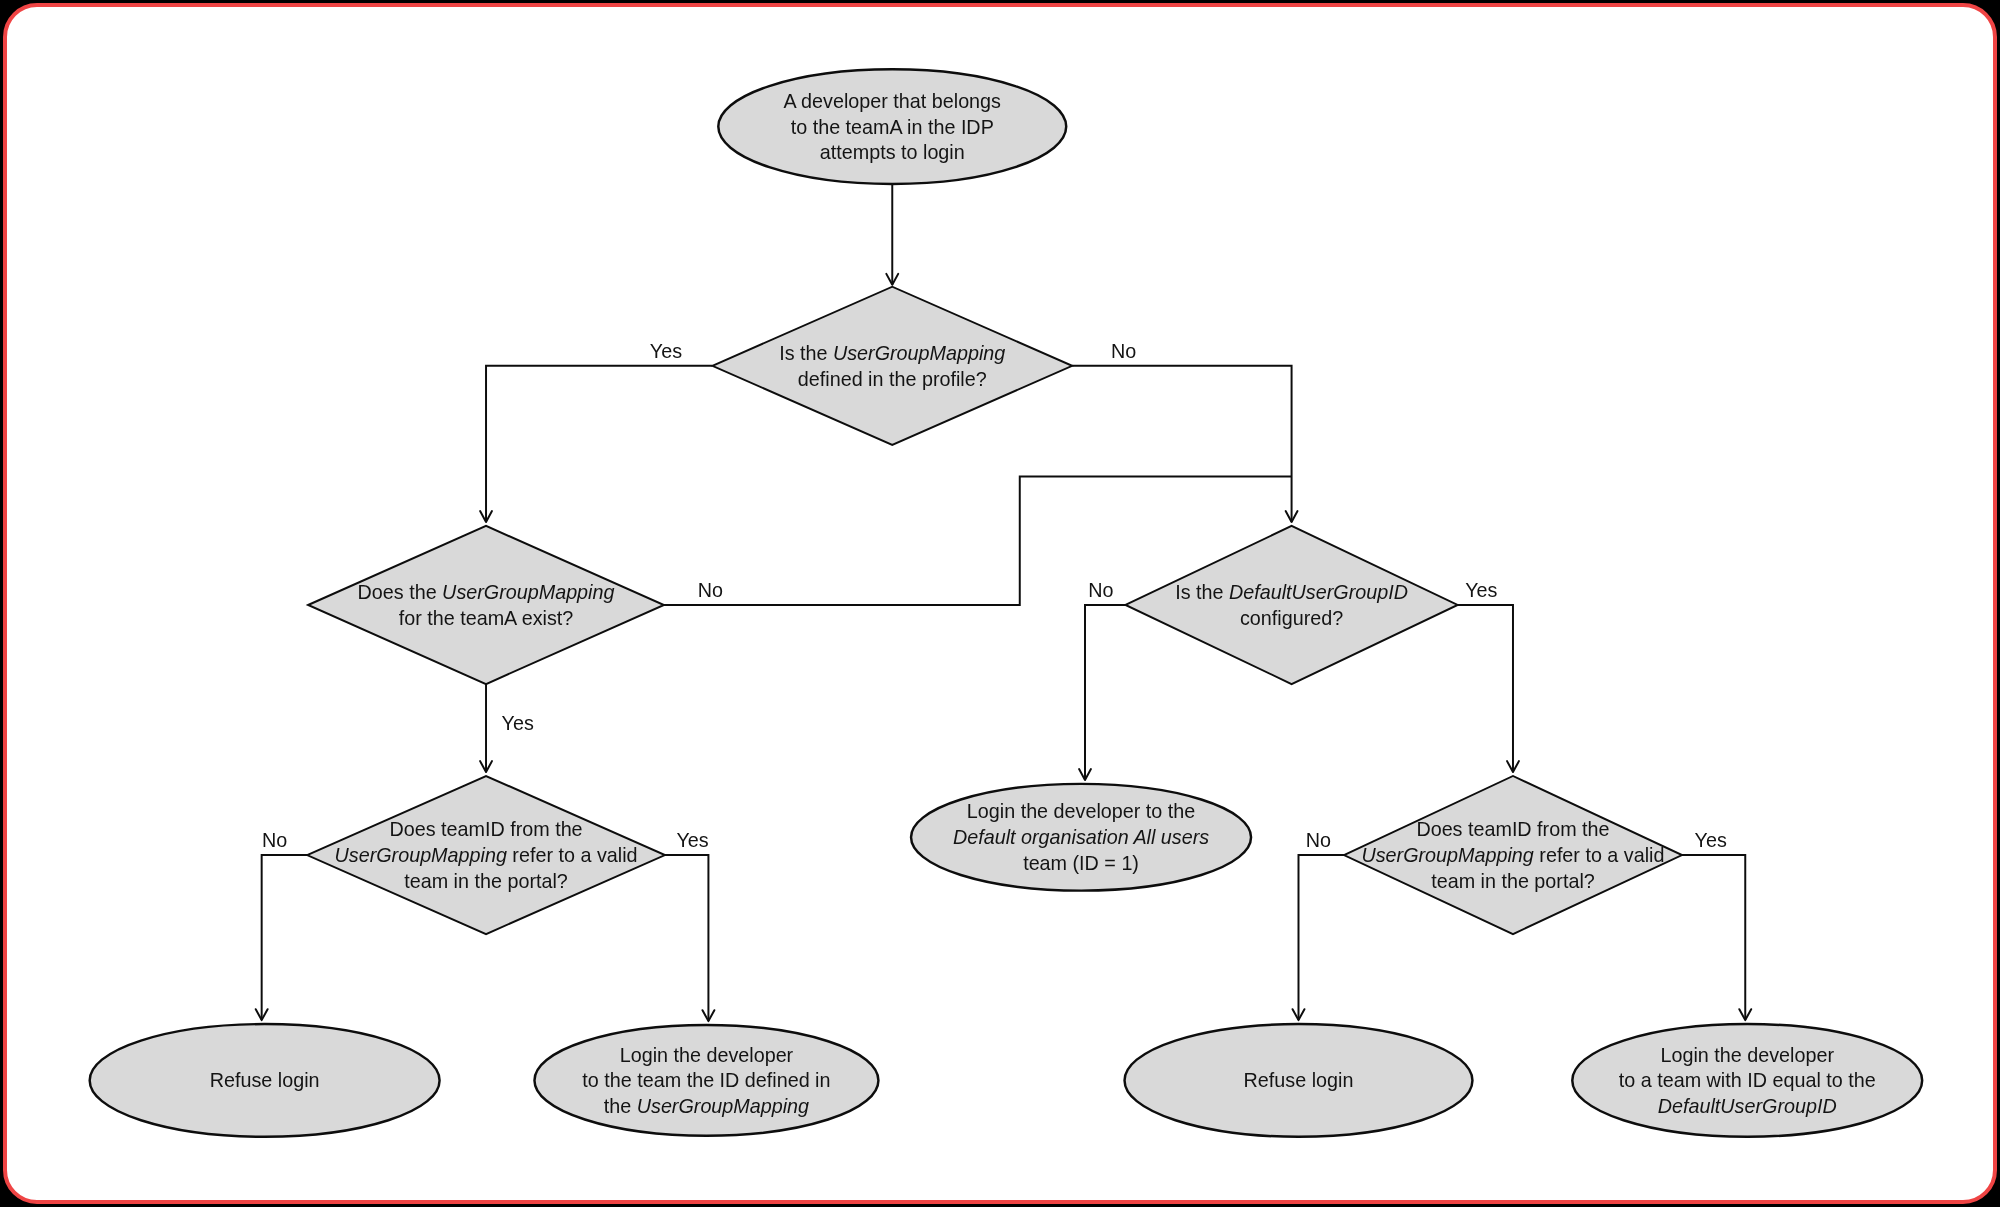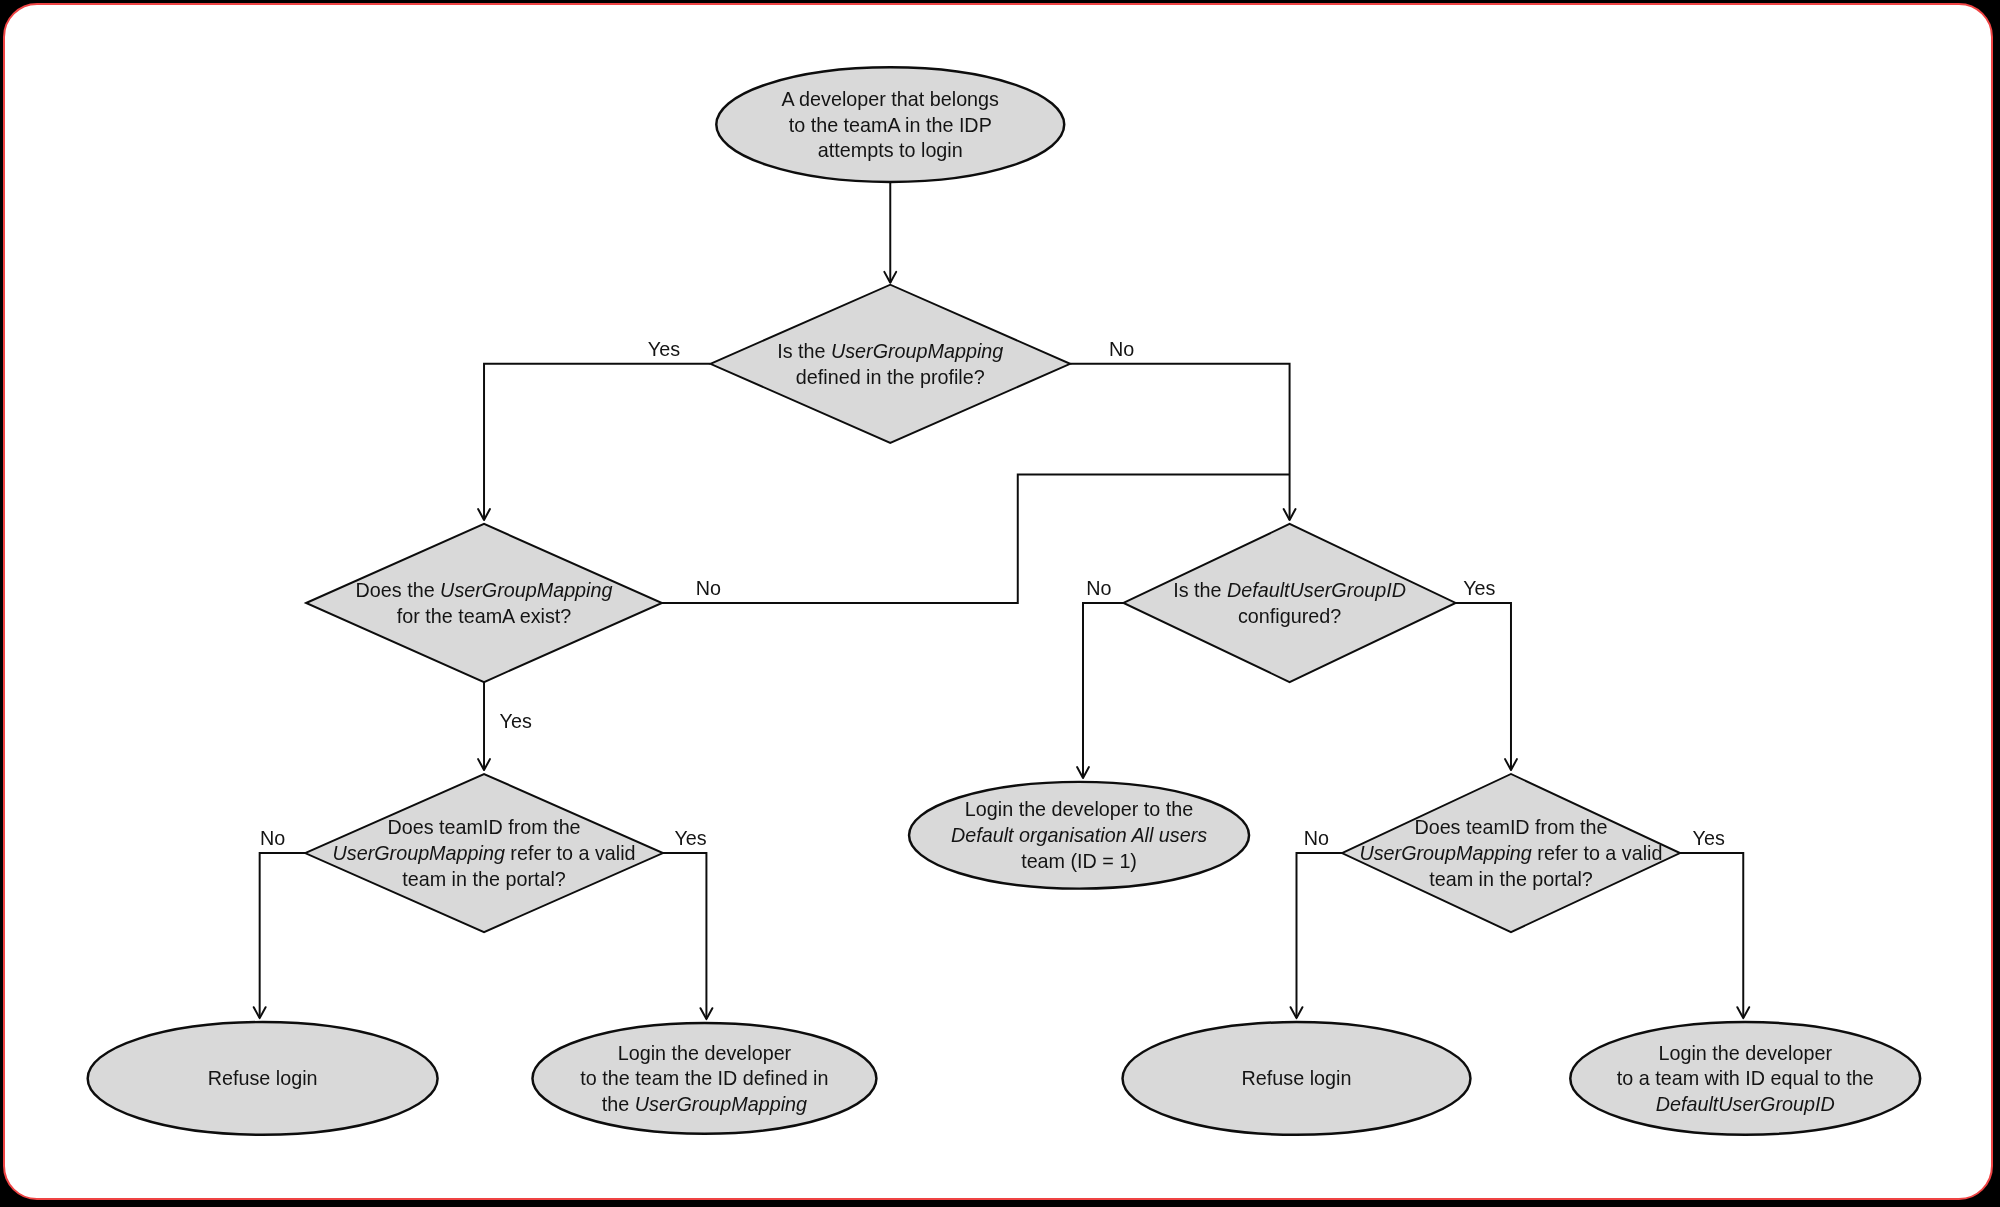--- a/index.html
+++ b/index.html
@@ -16,21 +16,21 @@
     width: 2000px;
     height: 1207px;
     background: #000000;
   }
   .canvas {
     position: absolute;
     left: 3px; top: 3px;
     width: 1986px;
     height: 1193px;
     background: #ffffff;
-    border: 2px solid #ef4444;
+    border: 4px solid #ef4444;
     border-radius: 34px;
   }
   svg.flowchart {
     position: absolute;
     left: 0; top: 0;
     width: 100%;
     height: 100%;
   }
   svg.flowchart text {
     font-family: "Liberation Sans", sans-serif;

